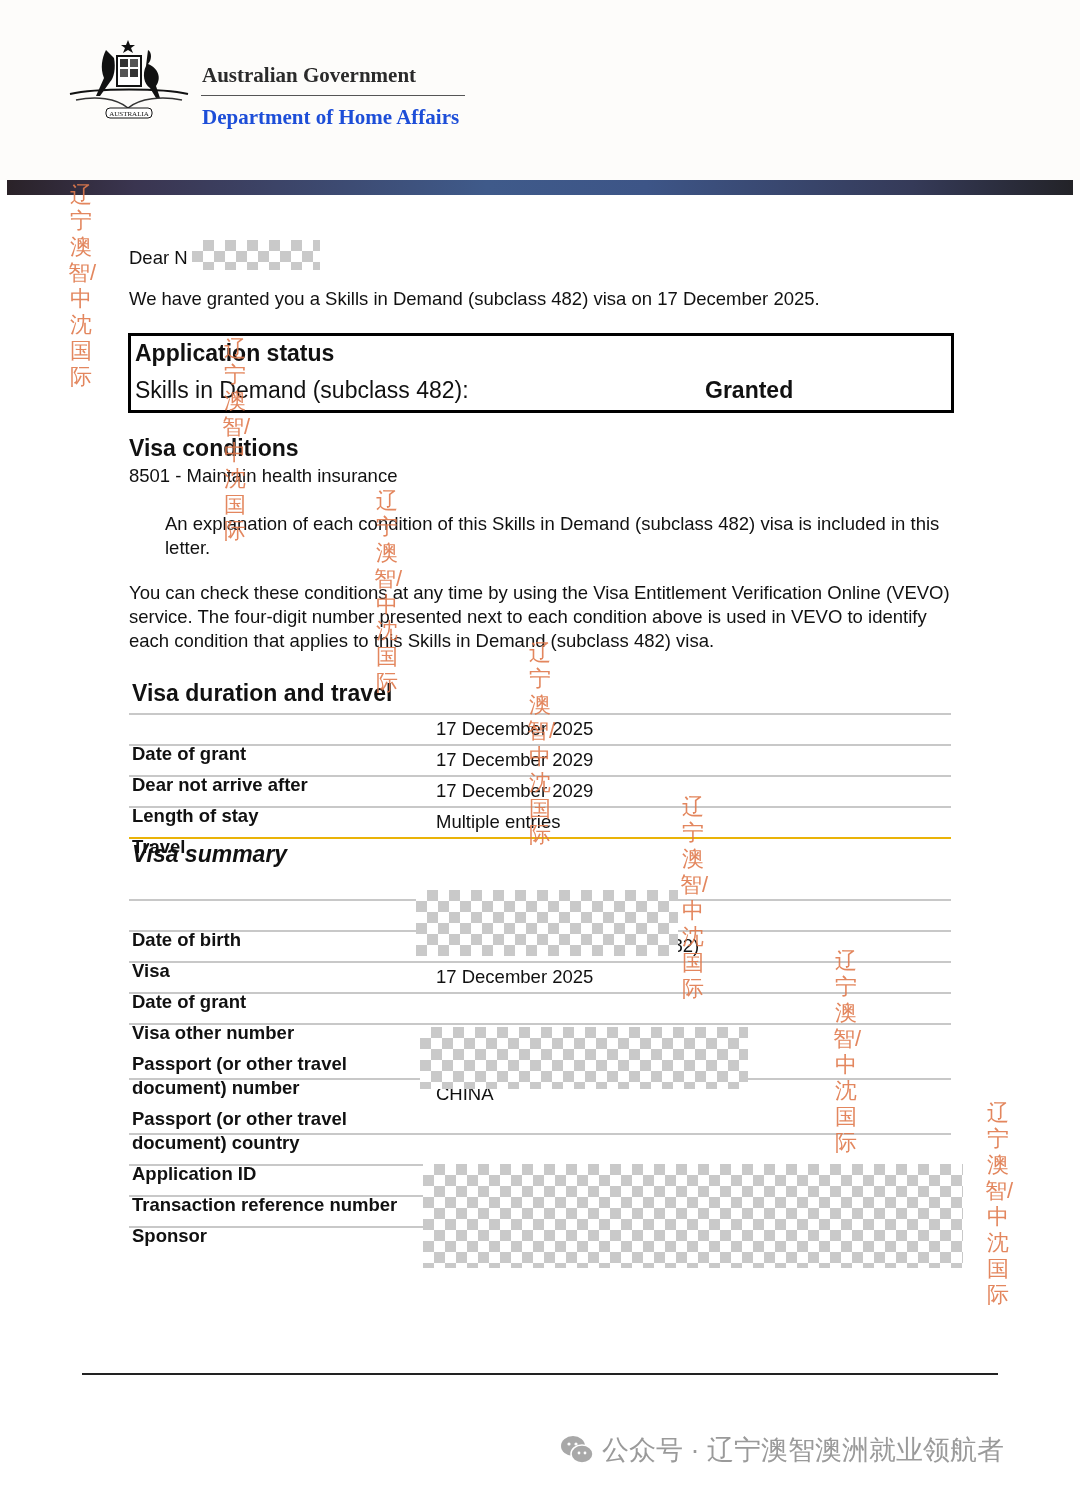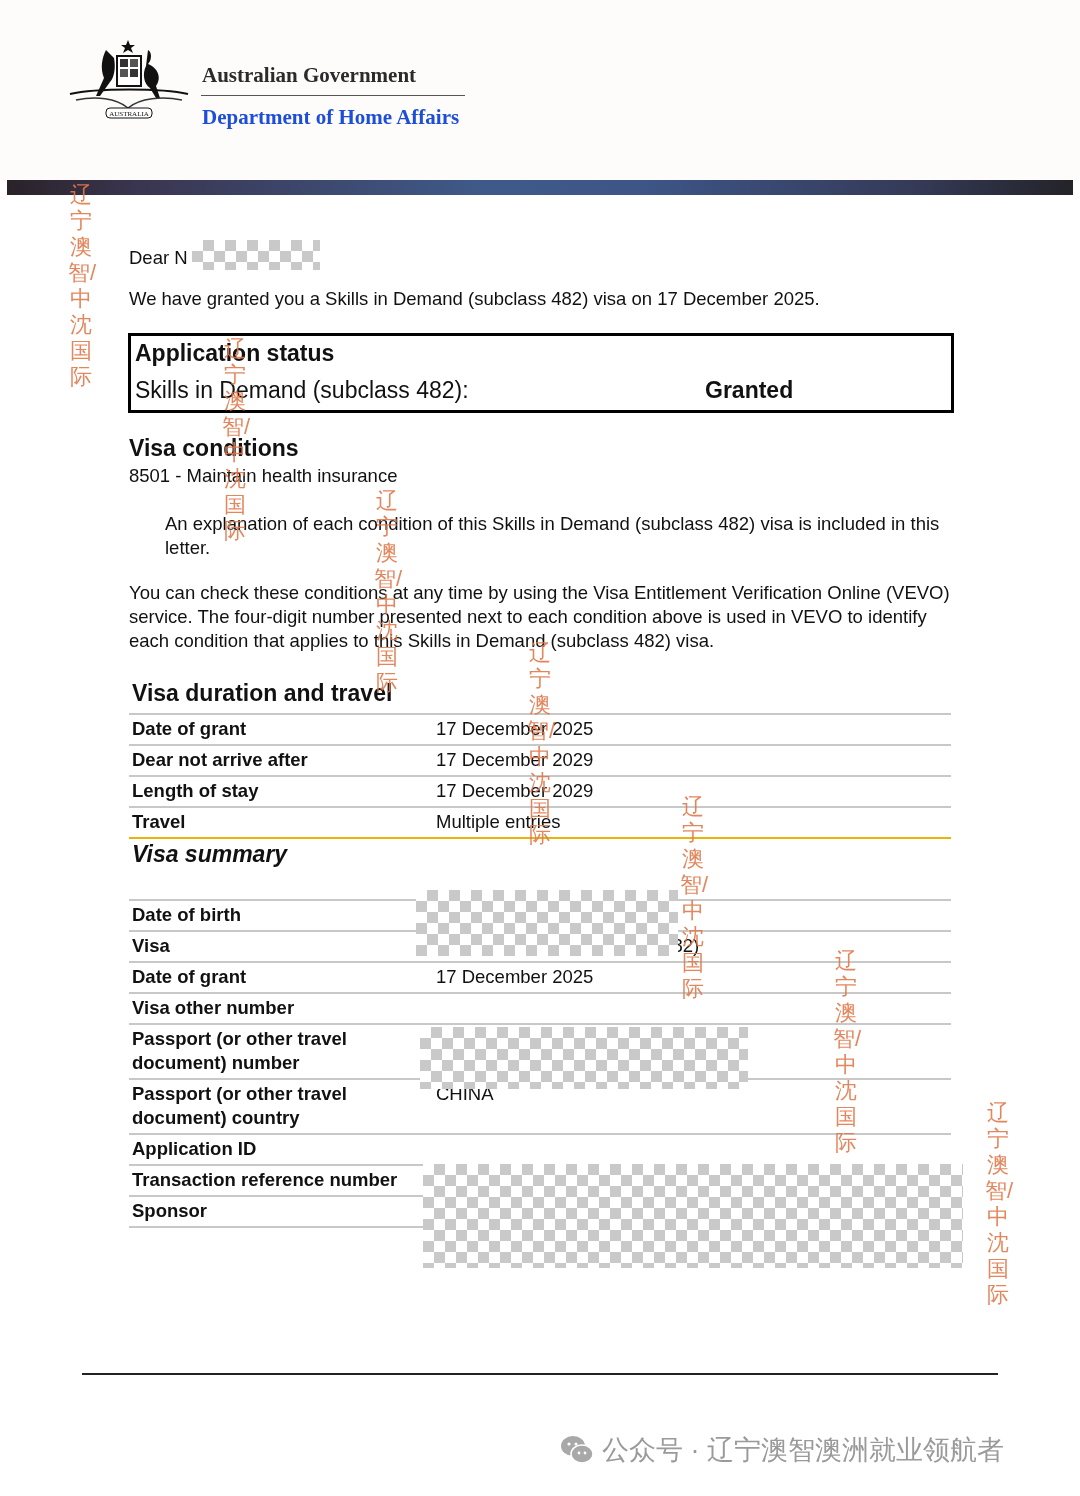--- a/index.html
+++ b/index.html
@@ -12,21 +12,21 @@
   .bar{position:absolute;left:7px;top:180px;width:1066px;height:15px;background:linear-gradient(90deg,#2a2228 0%,#3a3550 12%,#3f5a8a 45%,#3d5587 60%,#353a58 85%,#232328 100%);}
   .txt{position:absolute;font-size:18.5px;color:#111;line-height:24px;}
   .redact{position:absolute;background-color:#fff;background-image:linear-gradient(45deg,#c9c9c9 25%,transparent 25%,transparent 75%,#c9c9c9 75%),linear-gradient(45deg,#c9c9c9 25%,transparent 25%,transparent 75%,#c9c9c9 75%);background-size:22px 22px;background-position:0 0,11px 11px;}
   .statusbox{position:absolute;left:128px;top:333px;width:820px;height:74px;border:3px solid #000;}
   .statusbox .t1{position:absolute;left:4px;top:4px;font-size:23px;font-weight:bold;}
   .statusbox .t2{position:absolute;left:4px;top:41px;font-size:23px;}
   .statusbox .t3{position:absolute;left:574px;top:41px;font-size:23px;font-weight:bold;}
   .h2{position:absolute;font-size:23px;font-weight:bold;color:#111;}
   .tbl{position:absolute;left:129px;width:822px;}
   .row{position:relative;border-top:2px solid #c8c8c8;}
-  .row .k{position:absolute;left:3px;font-weight:bold;font-size:18.5px;line-height:24px;}
+  .row .k{position:absolute;left:3px;font-weight:bold;font-size:18.5px;line-height:24px;margin-top:25px;}
   .row .v{position:absolute;left:307px;font-size:18.5px;line-height:24px;}
   .wm{position:absolute;width:26px;font-size:22px;line-height:26px;color:#e07a4d;text-align:center;word-break:break-all;opacity:.9;}
   .footline{position:absolute;left:82px;top:1373px;width:916px;height:2px;background:#222;}
   .footer{position:absolute;left:560px;top:1432px;font-size:27px;color:#9a9a9a;display:flex;align-items:center;gap:8px;}
 </style>
 </head>
 <body>
 
 <div class="header">
   <svg class="crest" viewBox="0 0 126 92">

